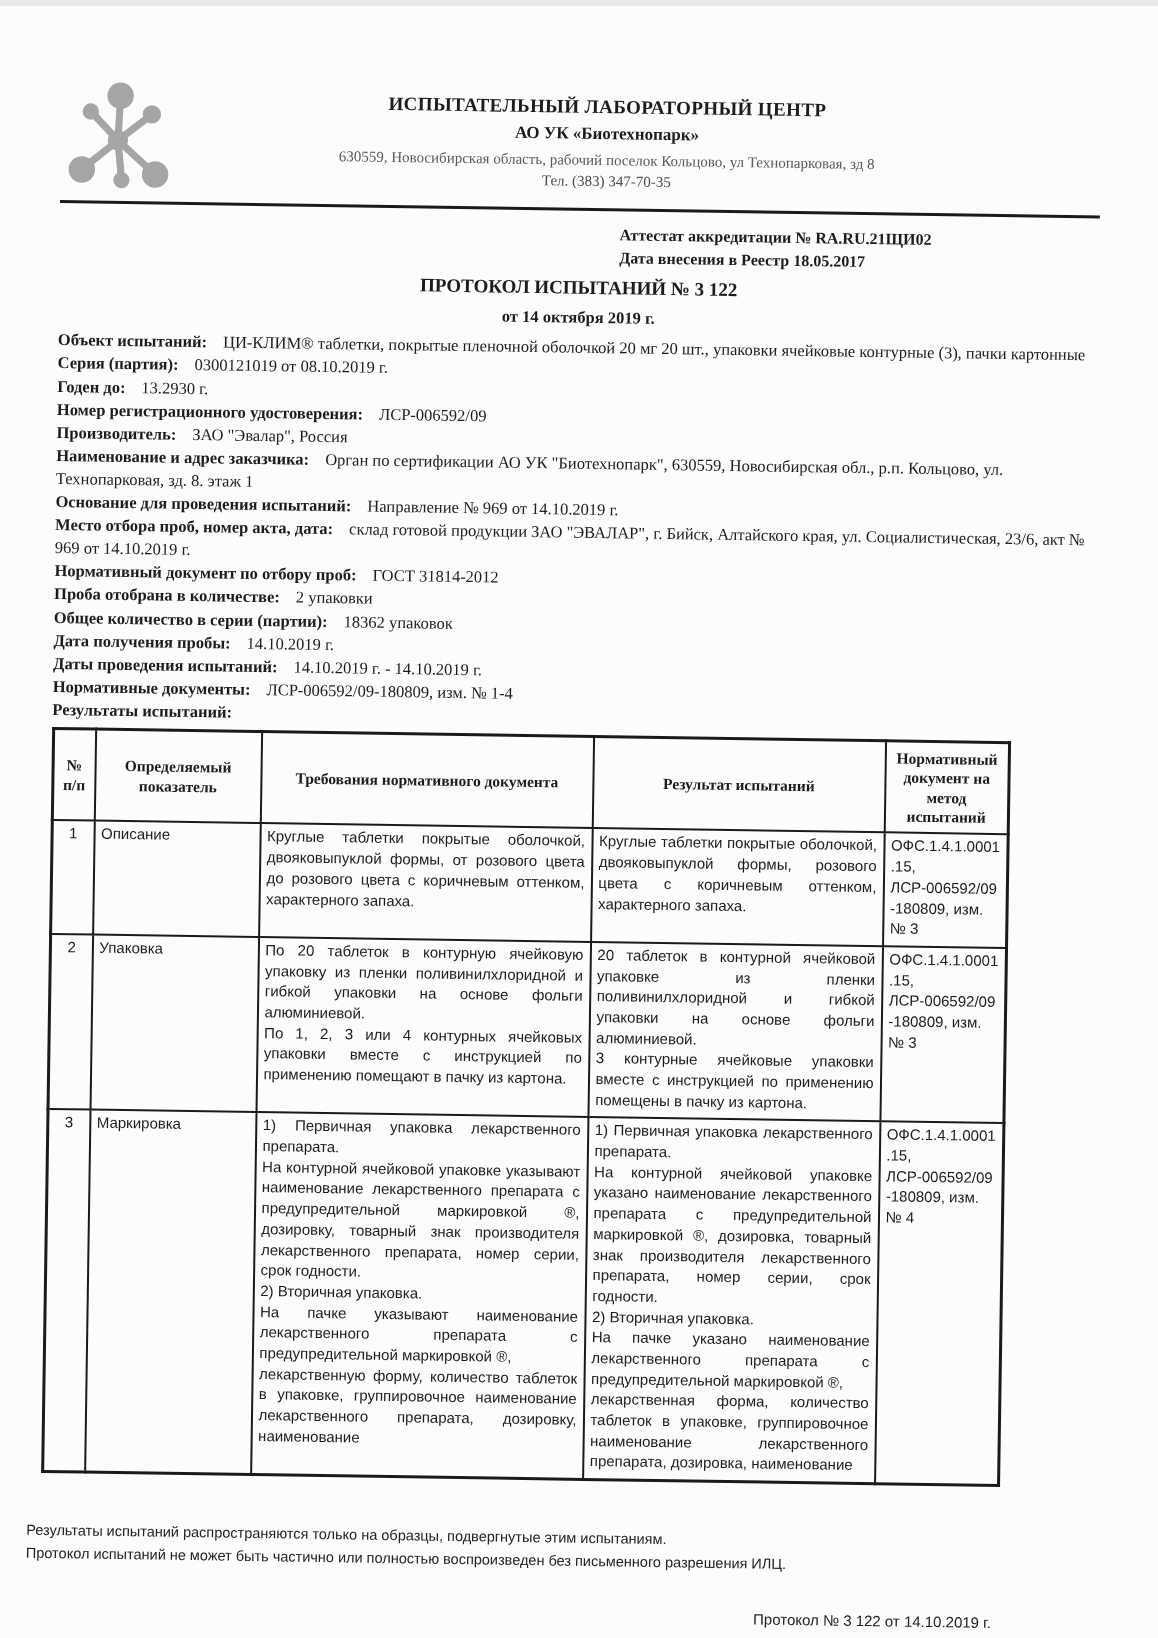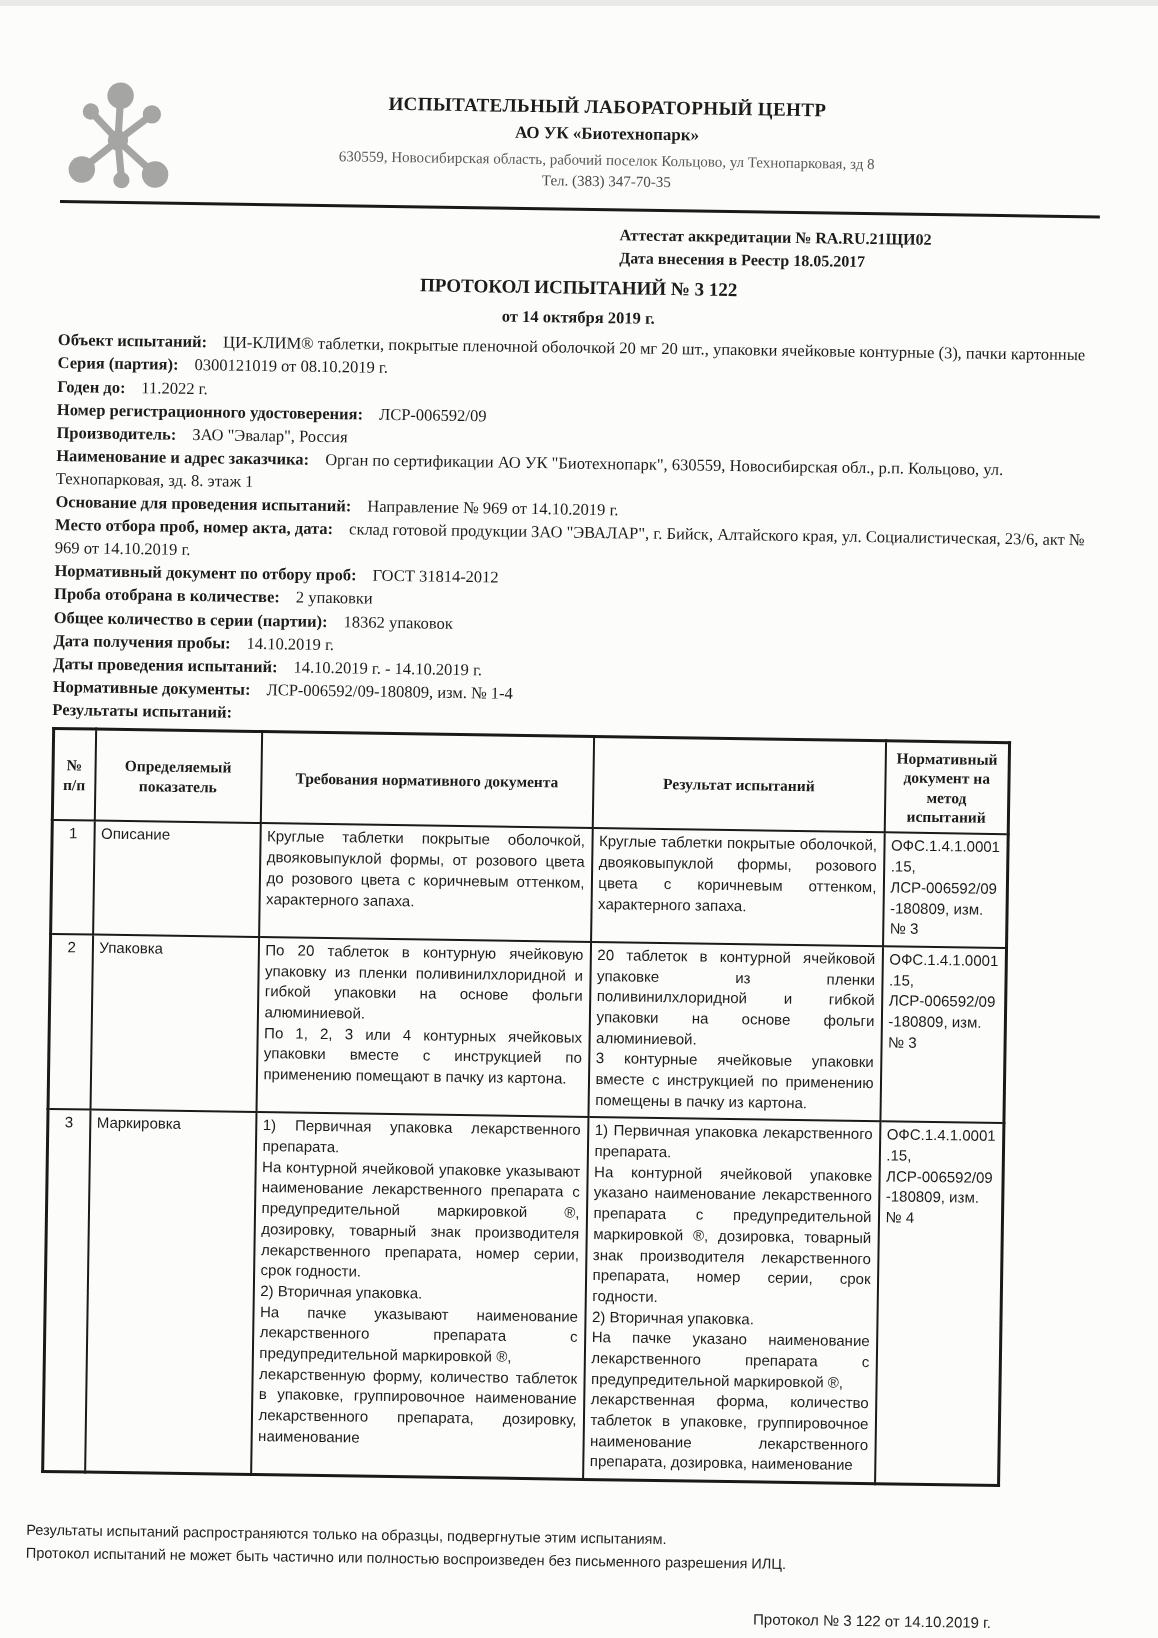--- a/index.html
+++ b/index.html
@@ -94,21 +94,21 @@
     </div>
 
     <div class="title">
       <div class="title-1">ПРОТОКОЛ ИСПЫТАНИЙ № 3 122</div>
       <div class="title-2">от 14 октября 2019 г.</div>
     </div>
 
     <div class="fields">
       <div class="field"><span class="flabel">Объект испытаний:</span><span class="fvalue">ЦИ-КЛИМ® таблетки, покрытые пленочной оболочкой 20 мг 20 шт., упаковки ячейковые контурные (3), пачки картонные</span></div>
       <div class="field"><span class="flabel">Серия (партия):</span><span class="fvalue">0300121019 от 08.10.2019 г.</span></div>
-      <div class="field"><span class="flabel">Годен до:</span><span class="fvalue">11.2022 г.</span></div>
+      <div class="field"><span class="flabel">Годен до:</span><span class="fvalue">13.2930 г.</span></div>
       <div class="field"><span class="flabel">Номер регистрационного удостоверения:</span><span class="fvalue">ЛСР-006592/09</span></div>
       <div class="field"><span class="flabel">Производитель:</span><span class="fvalue">ЗАО "Эвалар", Россия</span></div>
       <div class="field"><span class="flabel">Наименование и адрес заказчика:</span><span class="fvalue">Орган по сертификации АО УК "Биотехнопарк", 630559, Новосибирская обл., р.п. Кольцово, ул. Технопарковая, зд. 8. этаж 1</span></div>
       <div class="field"><span class="flabel">Основание для проведения испытаний:</span><span class="fvalue">Направление № 969 от 14.10.2019 г.</span></div>
       <div class="field"><span class="flabel">Место отбора проб, номер акта, дата:</span><span class="fvalue">склад готовой продукции ЗАО "ЭВАЛАР", г. Бийск, Алтайского края, ул. Социалистическая, 23/6, акт № 969 от 14.10.2019 г.</span></div>
       <div class="field"><span class="flabel">Нормативный документ по отбору проб:</span><span class="fvalue">ГОСТ 31814-2012</span></div>
       <div class="field"><span class="flabel">Проба отобрана в количестве:</span><span class="fvalue">2 упаковки</span></div>
       <div class="field"><span class="flabel">Общее количество в серии (партии):</span><span class="fvalue">18362 упаковок</span></div>
       <div class="field"><span class="flabel">Дата получения пробы:</span><span class="fvalue">14.10.2019 г.</span></div>
       <div class="field"><span class="flabel">Даты проведения испытаний:</span><span class="fvalue">14.10.2019 г. - 14.10.2019 г.</span></div>

